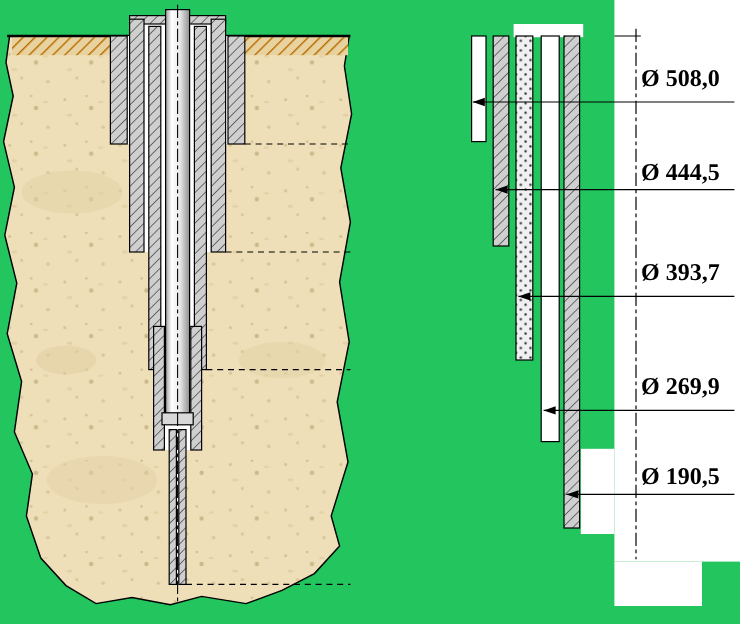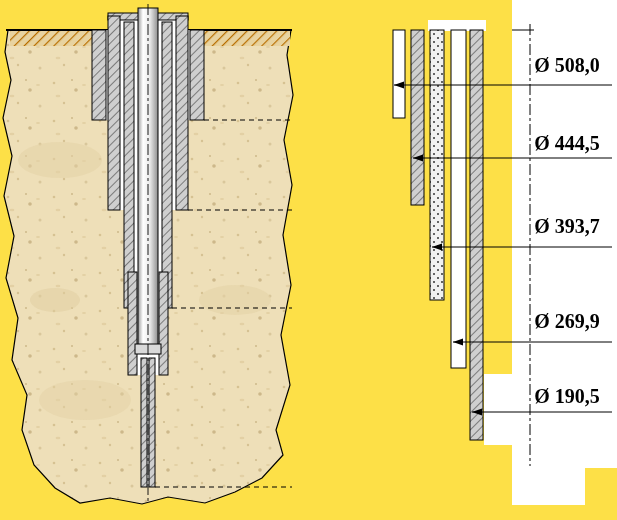--- a/index.html
+++ b/index.html
@@ -1,16 +1,16 @@
 <!DOCTYPE html>
 <html><head>
 <meta charset="utf-8">
 <style>
   html,body{margin:0;padding:0;background:#000;}
-  .stage{position:relative;width:617px;height:520px;background:#fde047;overflow:hidden;
+  .stage{position:relative;width:617px;height:520px;background:#22c55e;overflow:hidden;
          font-family:"Liberation Serif","DejaVu Serif",serif;}
   svg{display:block;}
   text.dia{font-family:"Liberation Serif","DejaVu Serif",serif;font-weight:bold;font-size:20px;fill:#000;}
 </style>
 </head>
 <body>
 
 <div class="stage">
 <svg width="617" height="520" viewBox="0 0 617 520">
   <defs>

